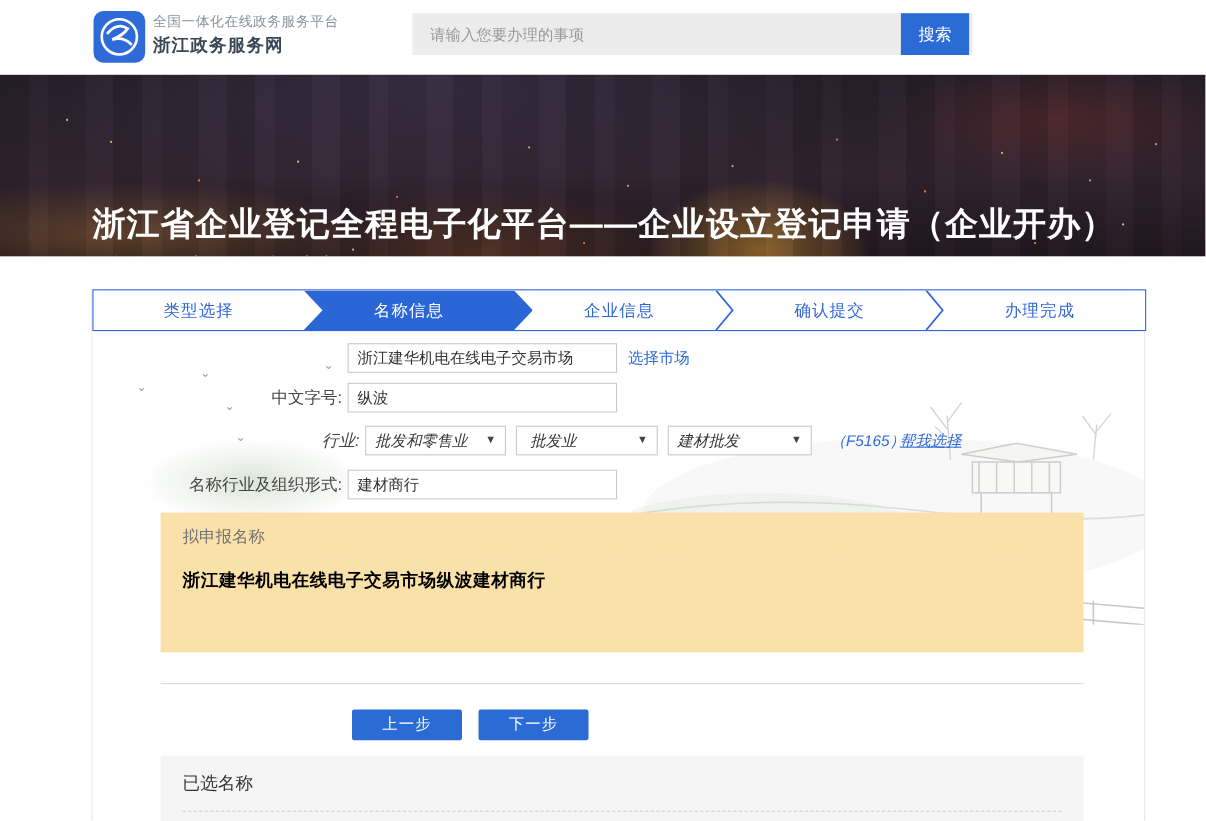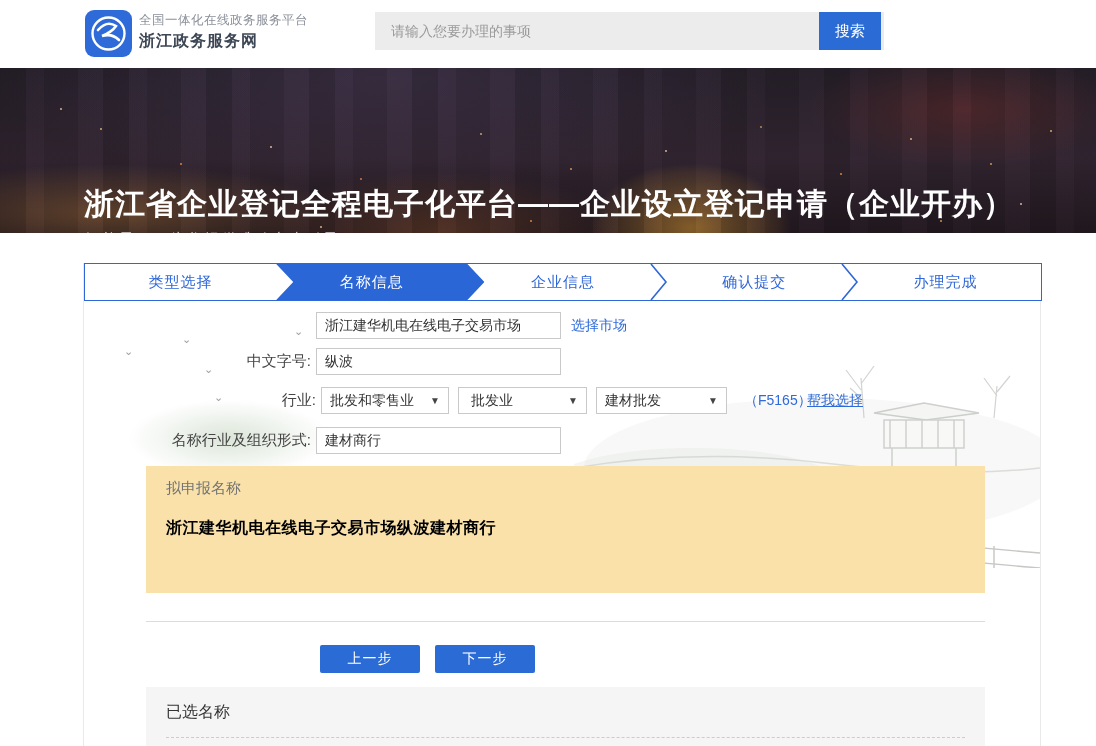--- a/index.html
+++ b/index.html
@@ -216,21 +216,21 @@
     <div class="frow" style="top:11px; left:0; width:958px;">
       <input class="finput" value="浙江建华机电在线电子交易市场" style="">
       <a class="flink" href="#" style="position:absolute; left:487px;">选择市场</a>
     </div>
 
     <div class="frow" style="top:47px; left:0; width:958px;">
       <span class="flabel">中文字号:</span>
       <input class="finput" value="纵波" style="">
     </div>
 
-    <div class="frow" style="top:86px; left:5px; width:958px;">
+    <div class="frow" style="top:86px; left:16px; width:958px;font-style:italic;">
       <span class="flabel">行业:</span>
       <div class="sel" style="left:232px; width:128px;">
         <span>批发和零售业</span>
         <span class="caret">▼</span>
       </div>
       <div class="sel" style="left:369px; width:129px;padding-left:12px;">
         <span>批发业</span>
         <span class="caret">▼</span>
       </div>
       <div class="sel" style="left:507px; width:131px;">

